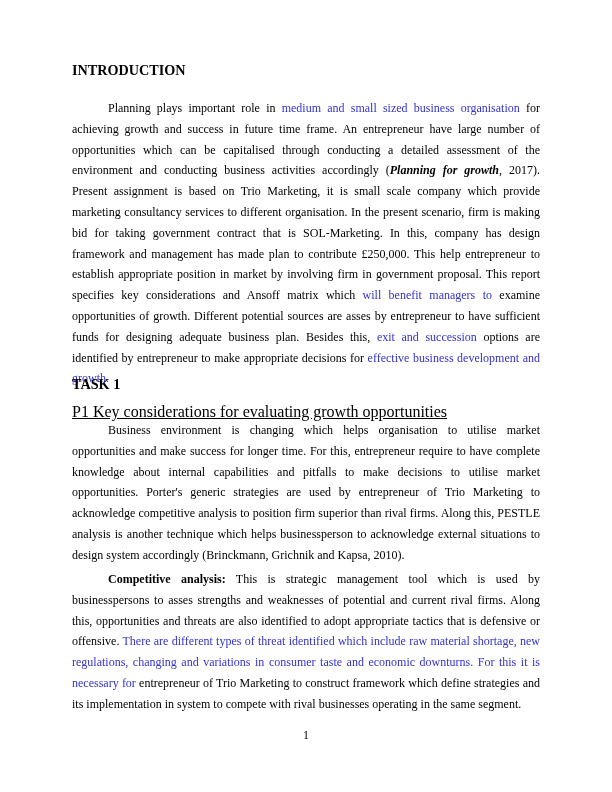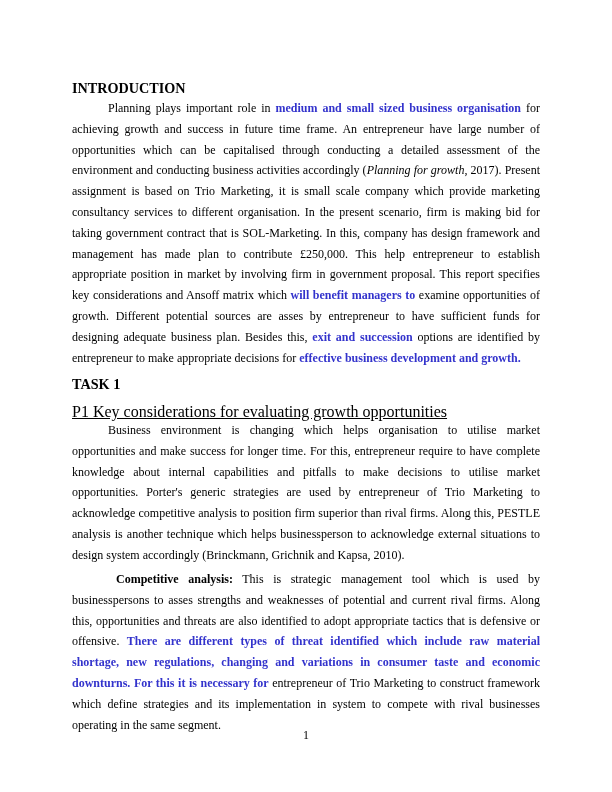--- a/index.html
+++ b/index.html
@@ -22,39 +22,39 @@
       width: 468px;
     }
     .heading {
       font-weight: bold;
       font-size: 14.2px;
       margin: 0;
       position: absolute;
       left: 0;
       line-height: 16px;
     }
-    #h-intro { top: 80px; }
+    #h-intro { top: 62px; }
     #h-task1 { top: 376px; text-align: center; }
     .para {
       position: absolute;
       left: 0;
       width: 468px;
       font-size: 12px;
       line-height: 20.8px;
       text-align: justify;
       margin: 0;
     }
     .para .indent { display: inline-block; width: 36px; }
     #p-intro { top: 98px; }
     #p-sub { top: 404px; font-size: 16px; line-height: 16px; text-decoration: underline; }
     #p-business { top: 420px; }
     #p-competitive { top: 569px; }
-    .blue { color: #3333cc; font-weight: bold; }
-    .bold { font-weight: bold; margin-left: 8px; }
-    .italic { font-style: italic; }
+    .blue { color: #3333cc; }
+    .bold { font-weight: bold; }
+    .italic { font-style: italic; font-weight: bold; }
     .page-number {
       position: absolute;
       left: 0;
       width: 468px;
       top: 728px;
       text-align: center;
       font-size: 12px;
     }
   </style>
 </head>

